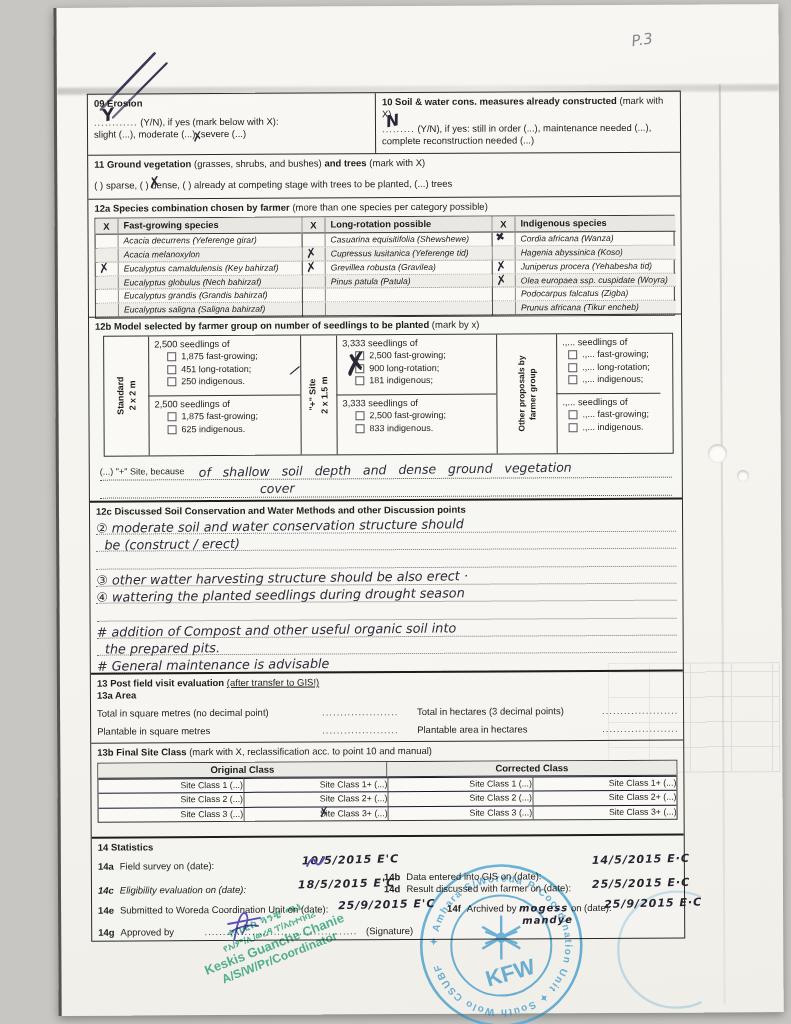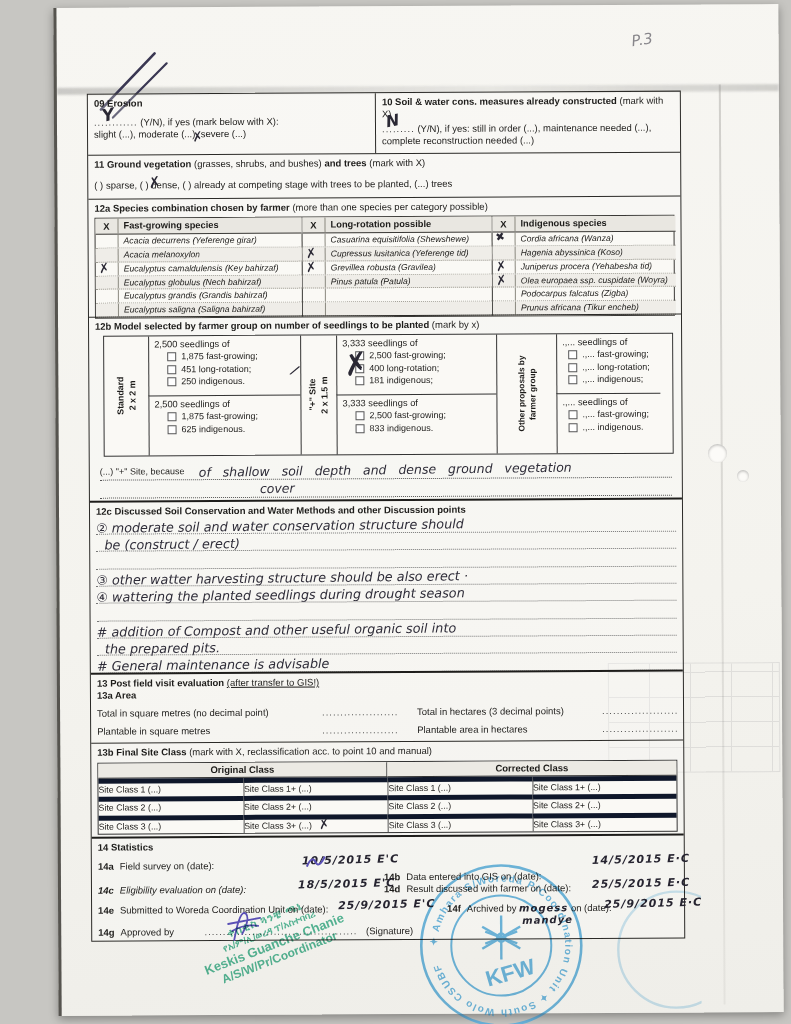--- a/index.html
+++ b/index.html
@@ -103,21 +103,21 @@
   
   .s13{height:70px;}
   .arow{display:grid;grid-template-columns:225px 95px 185px 1fr;margin-top:6px;}
   .adots{color:#444;letter-spacing:1px;}
 
   
   .s13b{height:94px;}
   .fs-table{display:grid;grid-template-columns:repeat(4,1fr);border:1.2px solid #333;margin-top:4px;background:#faf9f5;}
   .fs-h{grid-column:span 2;text-align:center;font-weight:bold;border-bottom:1px solid #333;height:14px;line-height:14px;background:#eceae4;}
   .fs-h.l{border-right:1px solid #333;}
-  .fs-c{height:13.5px;line-height:13.5px;text-align:left;border-top:5px solid #0f172a;border-left:1px solid #555;font-size:8.8px;position:relative;}
+  .fs-c{height:13.5px;line-height:13.5px;text-align:right;border-top:1px solid #0f172a;border-left:1px solid #555;font-size:8.8px;position:relative;}
   .fs-c.c0{border-left:none;}
   .fs-c .hwx{left:52%;top:-2px;font-size:13px;}
 
   
   .s14{height:104px;}
   .strow{position:absolute;white-space:nowrap;}
   .stid{font-weight:bold;margin-right:6px;}
   .sig-dots{letter-spacing:1px;color:#444;}
 
   
@@ -327,21 +327,21 @@
           <span class="vtext">2 x 1.5 m</span>
         </div>
         <div class="mcell rowtop" style="grid-column:4;grid-row:1;">
           <div class="mhead">3,333 seedlings of</div>
           <div class="mitem">
               <span class="cb"></span>
               <span>2,500 fast-growing;</span>
             </div>
           <div class="mitem">
               <span class="cb"></span>
-              <span>400 long-rotation;</span>
+              <span>900 long-rotation;</span>
             </div>
           <div class="mitem">
               <span class="cb"></span>
               <span>181 indigenous;</span>
             </div>
           <span class="hwx bigx">✗</span>
         </div>
         <div class="mcell" style="grid-column:4;grid-row:2;">
           <div class="mhead">3,333 seedlings of</div>
           <div class="mitem">

